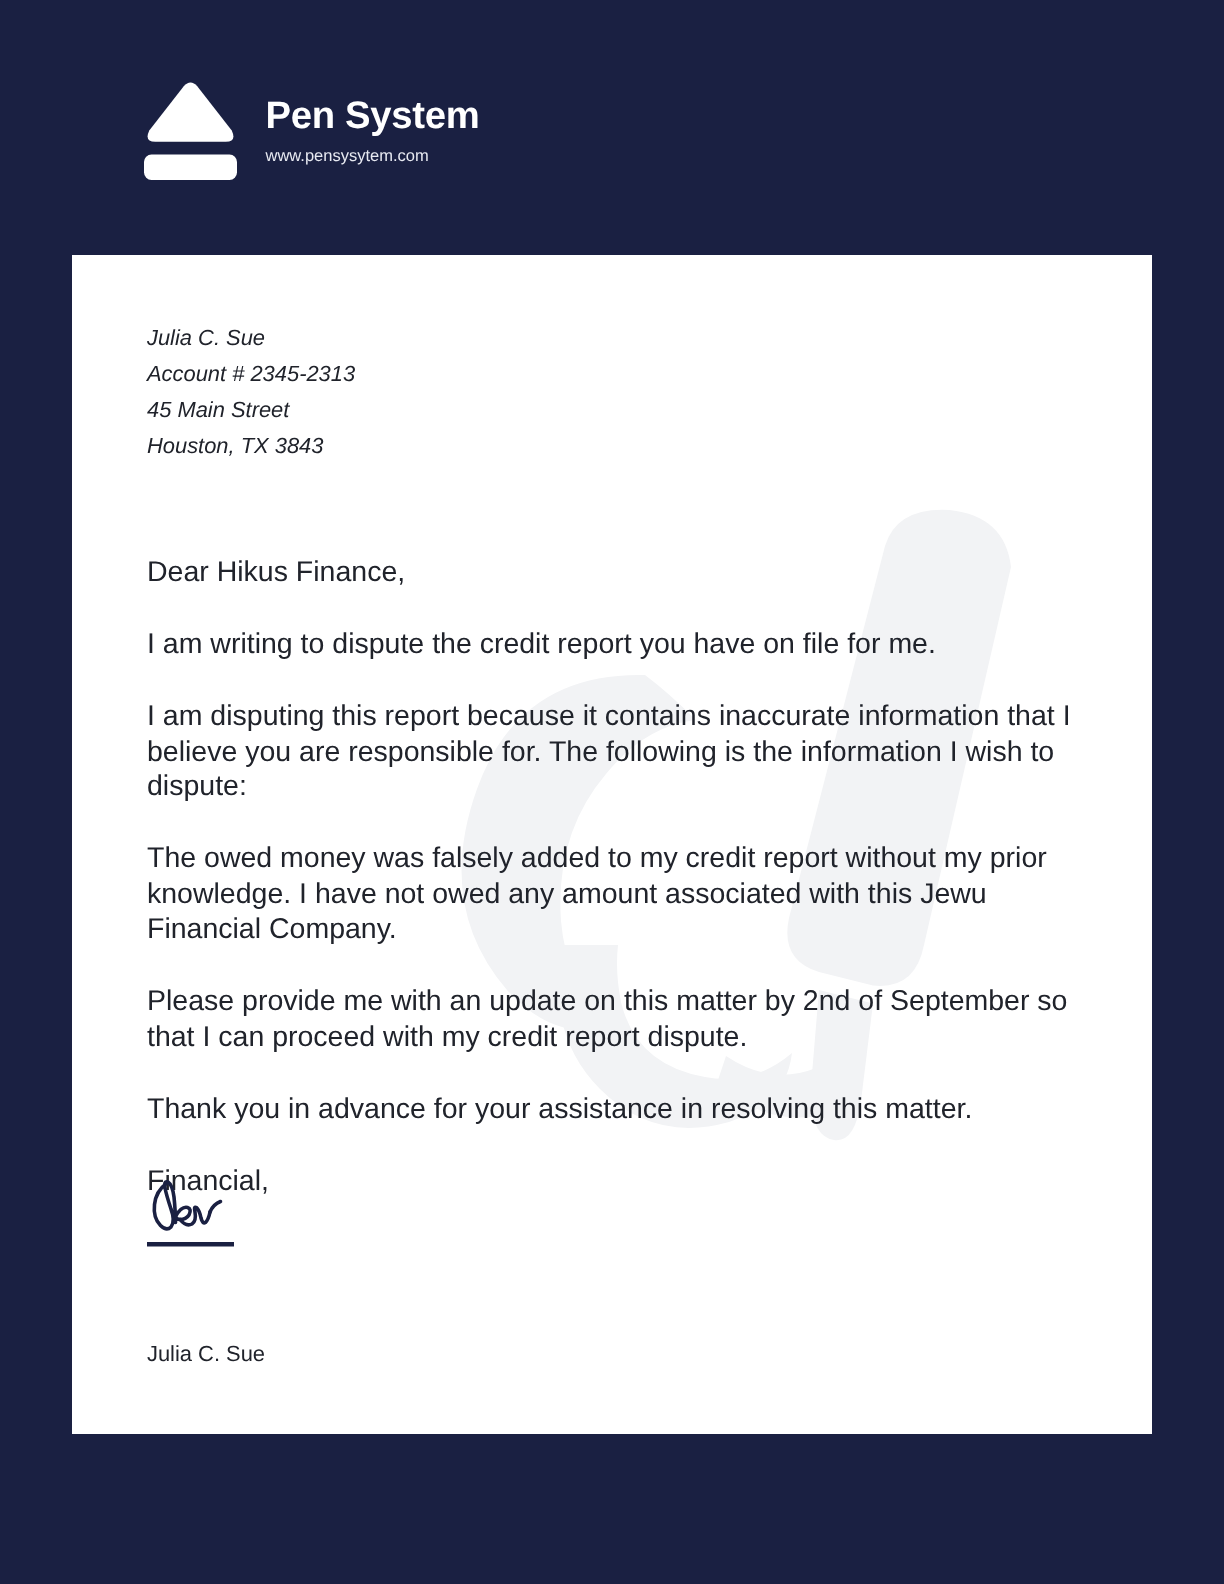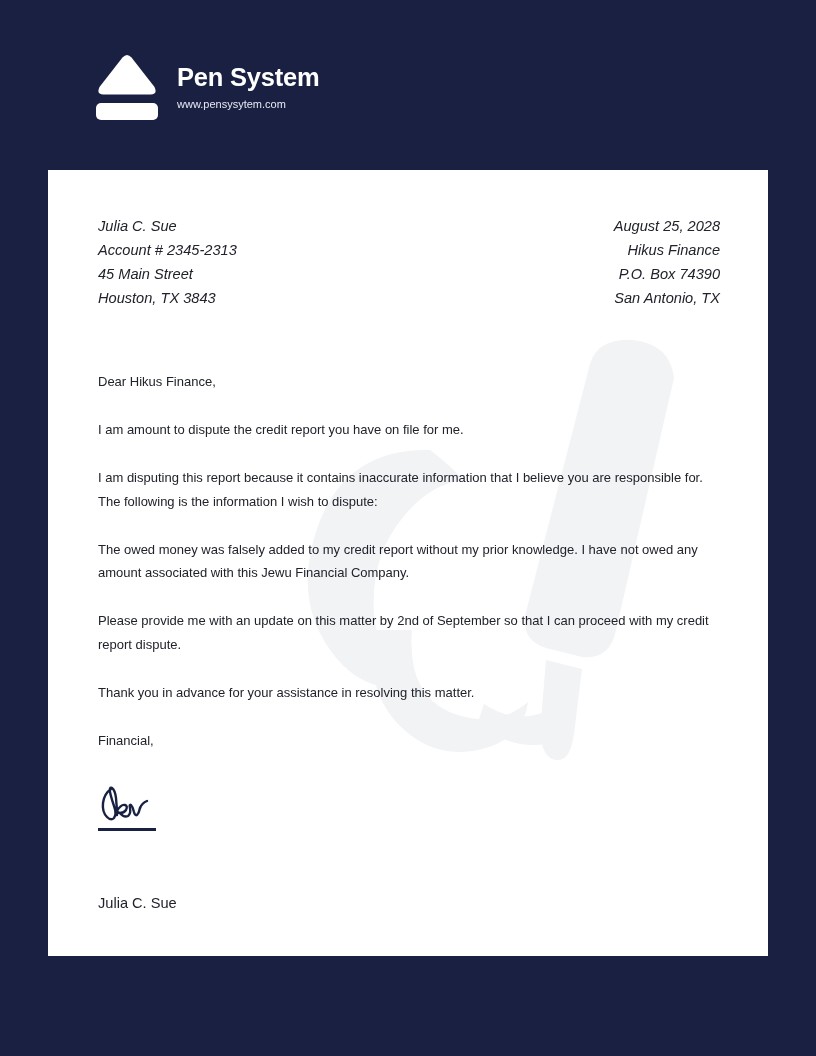--- a/index.html
+++ b/index.html
@@ -127,21 +127,21 @@
 
   
   .body-block {
     position: absolute;
     left: 50px;
     top: 200px;
     width: 628px;
     z-index: 2;
   }
   .para {
-    font-size: 13px;
+    font-size: 19px;
     color: #20232b;
     line-height: 23.5px;
     margin: 0 0 24.5px 0;
   }
 
   
   .sign-area {
     position: absolute;
     left: 50px;
     top: 613px;
@@ -202,31 +202,25 @@
       </g>
     </svg>
 
     <div class="address-block">
       <div class="addr-col left">
         <div class="addr-line">Julia C. Sue</div>
         <div class="addr-line">Account # 2345-2313</div>
         <div class="addr-line">45 Main Street</div>
         <div class="addr-line">Houston, TX 3843</div>
       </div>
-      <div class="addr-col right">
-        <div class="addr-line">August 25, 2028</div>
-        <div class="addr-line">Hikus Finance</div>
-        <div class="addr-line">P.O. Box 74390</div>
-        <div class="addr-line">San Antonio, TX</div>
-      </div>
     </div>
 
     <div class="body-block">
       <p class="para">Dear Hikus Finance,</p>
-      <p class="para">I am amount to dispute the credit report you have on file for me.</p>
+      <p class="para">I am writing to dispute the credit report you have on file for me.</p>
       <p class="para">I am disputing this report because it contains inaccurate information that I believe you are responsible for. The following is the information I wish to dispute:</p>
       <p class="para">The owed money was falsely added to my credit report without my prior knowledge. I have not owed any amount associated with this Jewu Financial Company.</p>
       <p class="para">Please provide me with an update on this matter by 2nd of September so that I can proceed with my credit report dispute.</p>
       <p class="para">Thank you in advance for your assistance in resolving this matter.</p>
       <p class="para">Financial,</p>
     </div>
 
     <div class="sign-area">
       <svg class="sign-svg" width="60" height="44" viewBox="0 0 60 44" xmlns="http://www.w3.org/2000/svg" aria-hidden="true">
         <g fill="none" stroke="#1a2042" stroke-width="2.4" stroke-linecap="round" stroke-linejoin="round">

